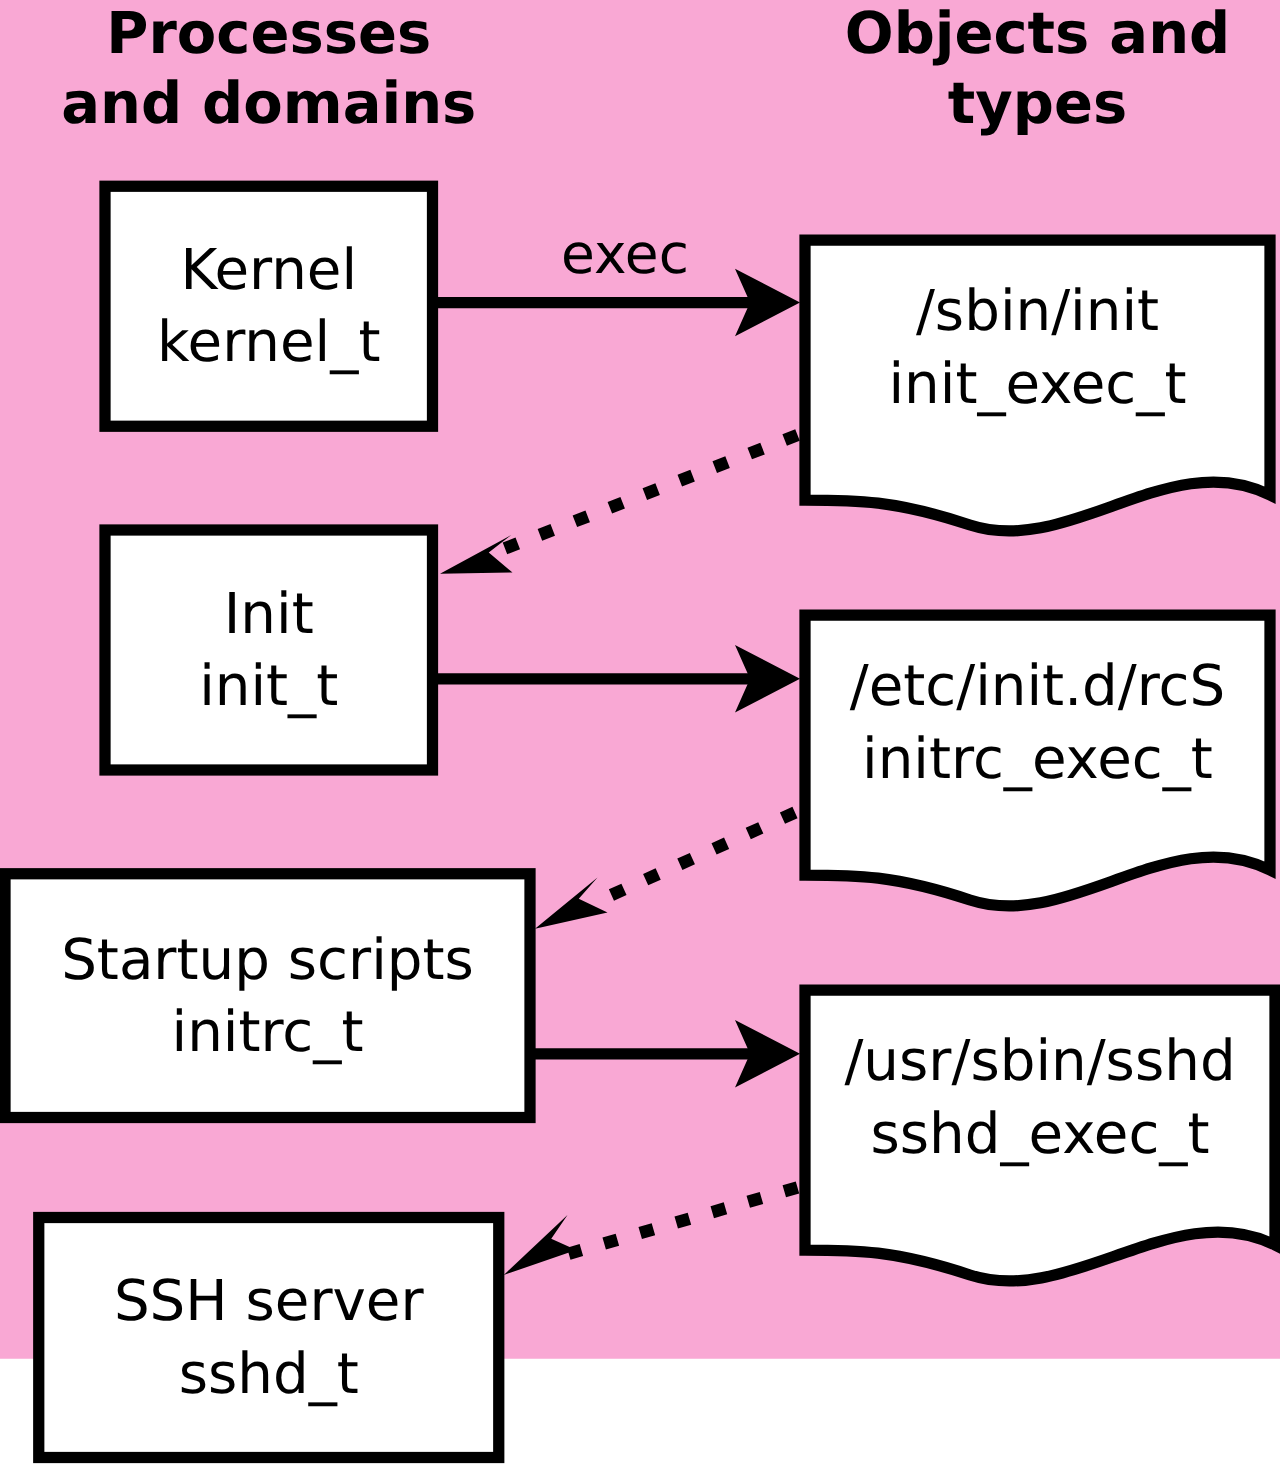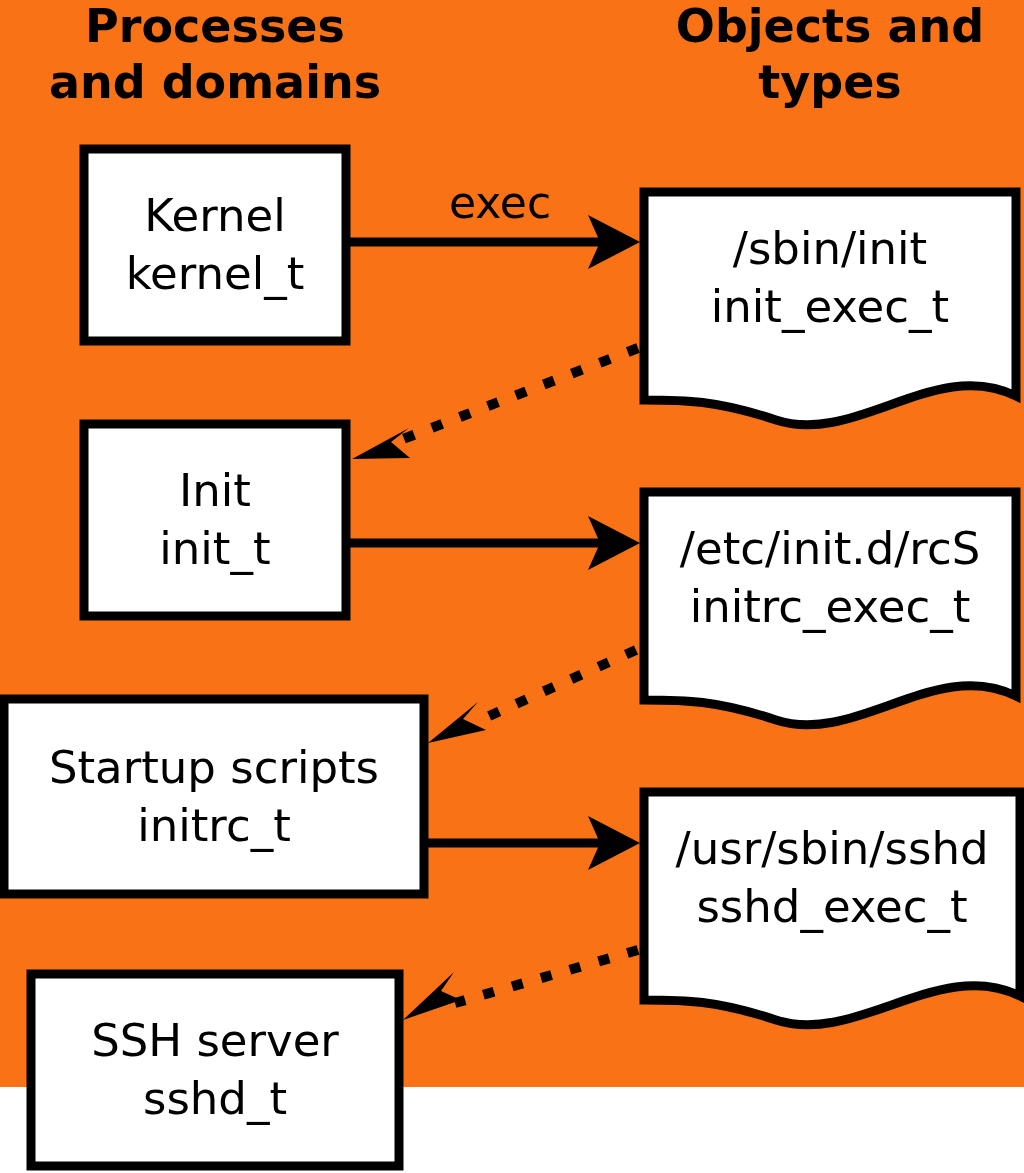--- a/index.html
+++ b/index.html
@@ -10,21 +10,21 @@
   body {
     width: 1024px;
     height: 1173px;
     overflow: hidden;
     font-family: "DejaVu Sans", "Liberation Sans", sans-serif;
   }
   #diagram-root {
     position: relative;
     width: 1024px;
     height: 1087px;
-    background: #f97316;
+    background: #f9a8d4;
   }
   svg.canvas {
     position: absolute;
     top: 0;
     left: 0;
     width: 1024px;
     height: 1173px;
     display: block;
   }
   .col-header {

